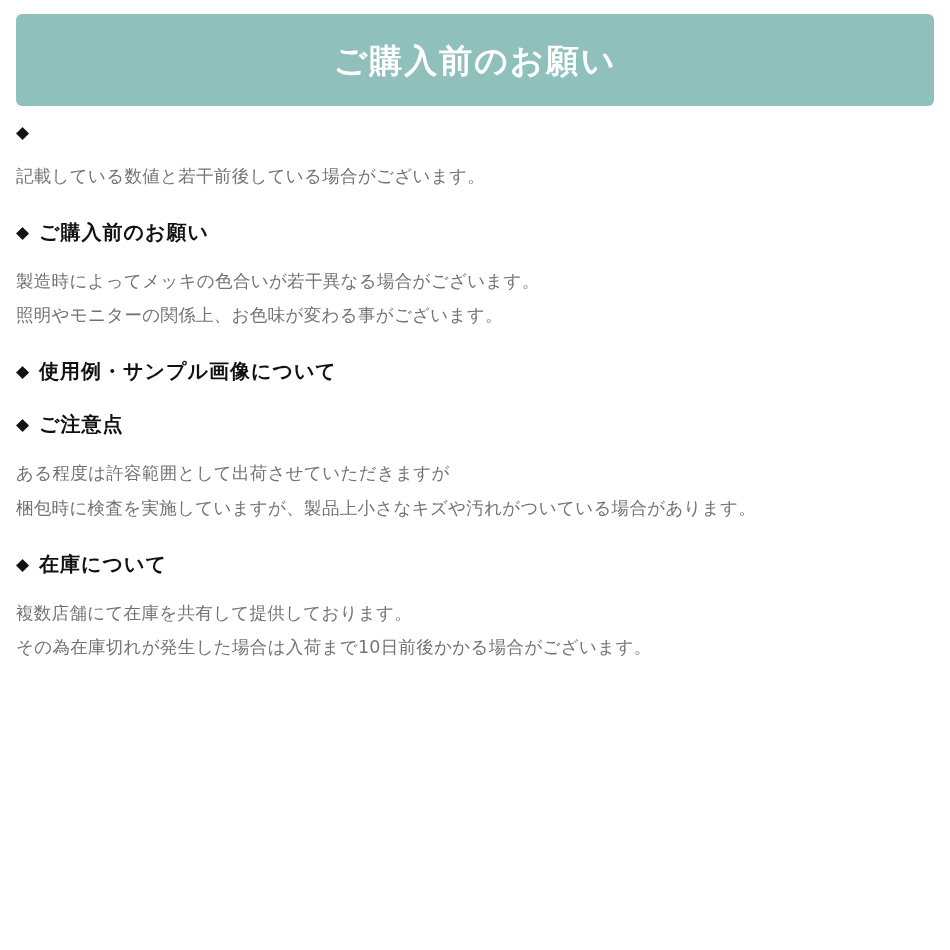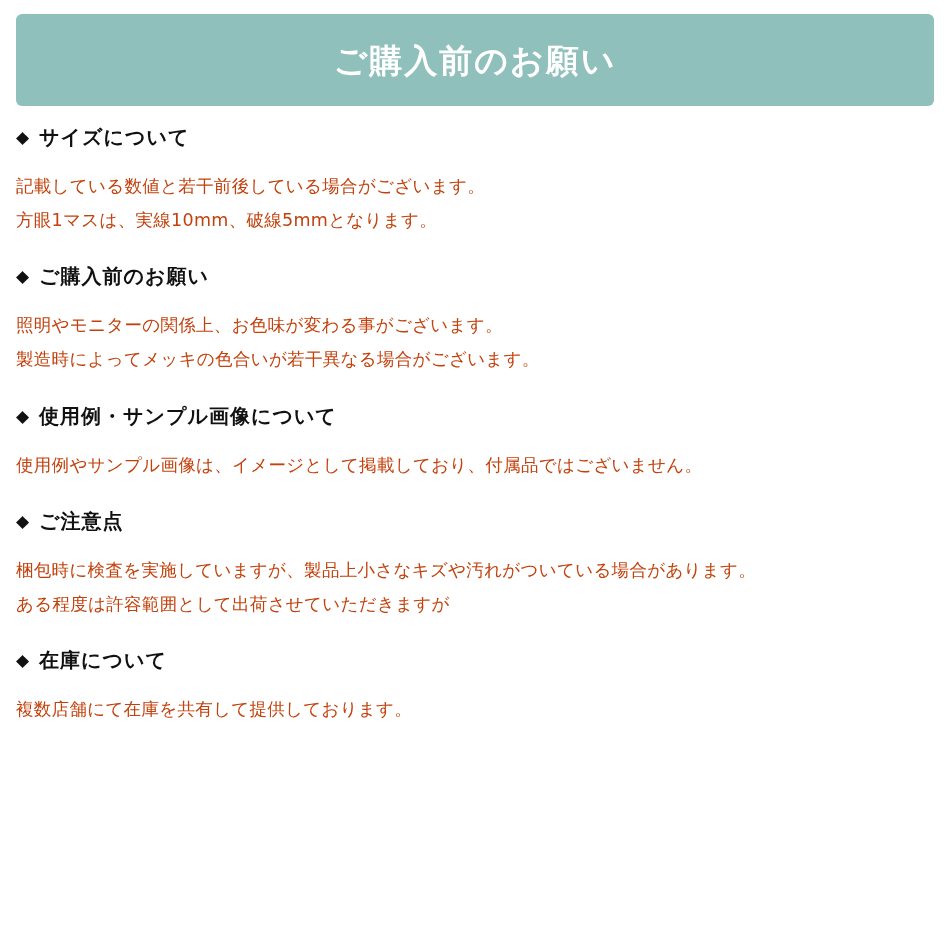--- a/index.html
+++ b/index.html
@@ -60,72 +60,70 @@
   .diamond-icon {
     display: inline-block;
     margin-right: 9px;
     font-size: 17px;
     line-height: 1;
     color: #111111;
   }
   .para {
     font-size: 17.5px;
     line-height: 1.95;
-    color: #c2410c;
+    color: #737373;
     letter-spacing: 0.3px;
   }
 </style>
 </head>
 <body>
 
 <div class="page">
 
   <div class="banner">
     <div class="banner-title">ご購入前のお願い</div>
   </div>
 
   <div class="content">
 
     <div class="section">
       <div class="section-heading">
         <span class="diamond-icon">◆</span>
-        <span>サイズについて</span>
       </div>
       <div class="para">記載している数値と若干前後している場合がございます。</div>
-      <div class="para">方眼1マスは、実線10mm、破線5mmとなります。</div>
     </div>
 
     <div class="section">
       <div class="section-heading">
         <span class="diamond-icon">◆</span>
         <span>ご購入前のお願い</span>
       </div>
+      <div class="para">製造時によってメッキの色合いが若干異なる場合がございます。</div>
       <div class="para">照明やモニターの関係上、お色味が変わる事がございます。</div>
-      <div class="para">製造時によってメッキの色合いが若干異なる場合がございます。</div>
     </div>
 
     <div class="section">
       <div class="section-heading">
         <span class="diamond-icon">◆</span>
         <span>使用例・サンプル画像について</span>
       </div>
-      <div class="para">使用例やサンプル画像は、イメージとして掲載しており、付属品ではございません。</div>
     </div>
 
     <div class="section">
       <div class="section-heading">
         <span class="diamond-icon">◆</span>
         <span>ご注意点</span>
       </div>
+      <div class="para">ある程度は許容範囲として出荷させていただきますが</div>
       <div class="para">梱包時に検査を実施していますが、製品上小さなキズや汚れがついている場合があります。</div>
-      <div class="para">ある程度は許容範囲として出荷させていただきますが</div>
     </div>
 
     <div class="section">
       <div class="section-heading">
         <span class="diamond-icon">◆</span>
         <span>在庫について</span>
       </div>
       <div class="para">複数店舗にて在庫を共有して提供しております。</div>
+      <div class="para">その為在庫切れが発生した場合は入荷まで10日前後かかる場合がございます。</div>
     </div>
 
   </div>
 </div>
 
 </body></html>

